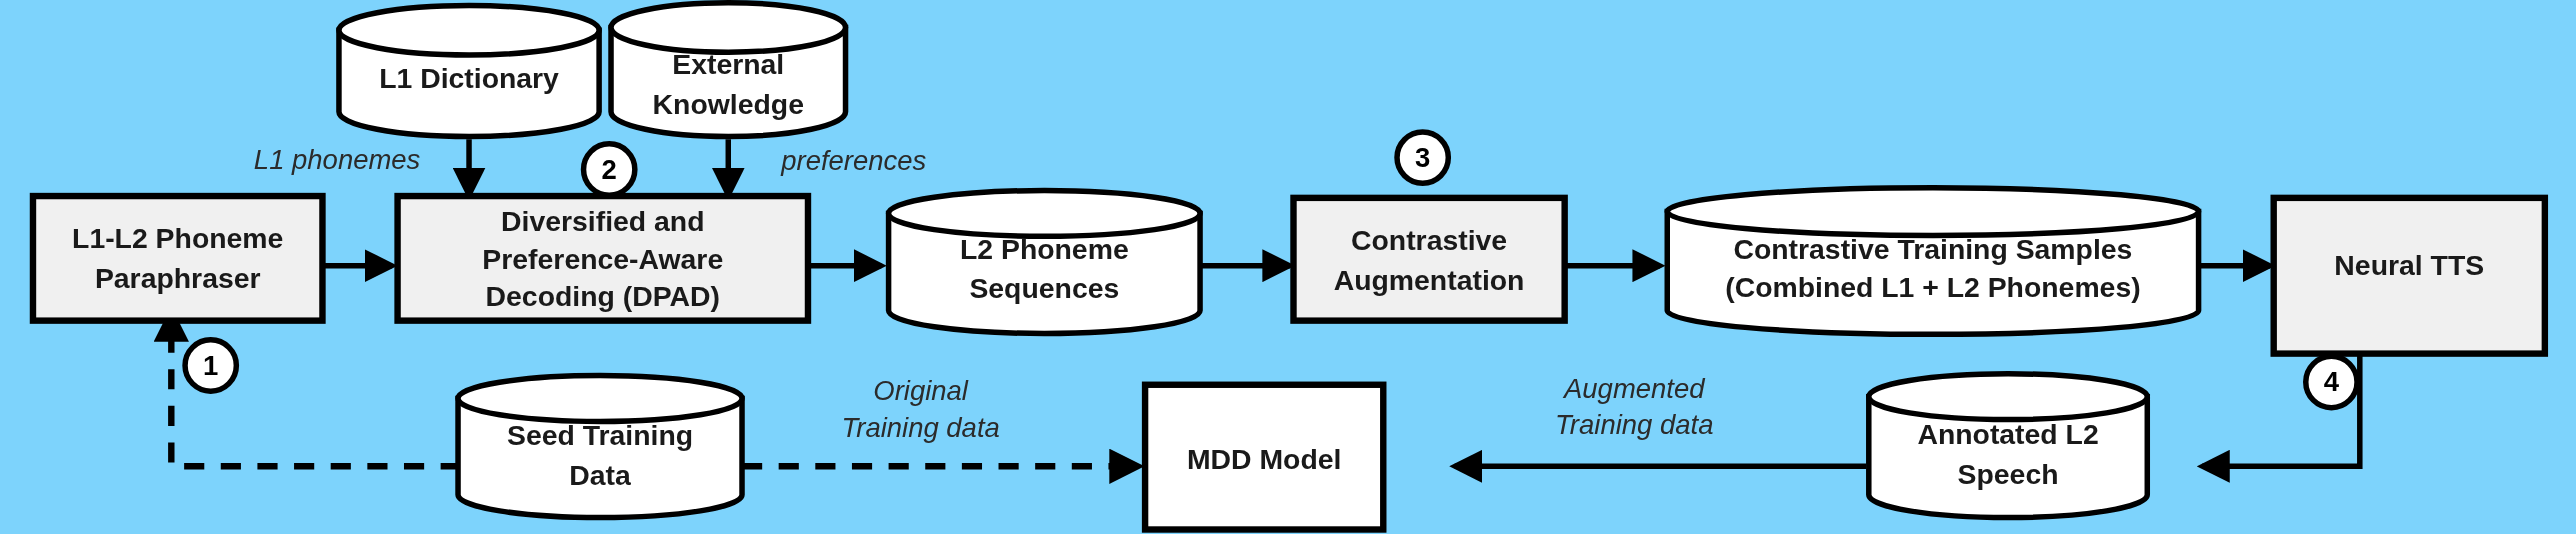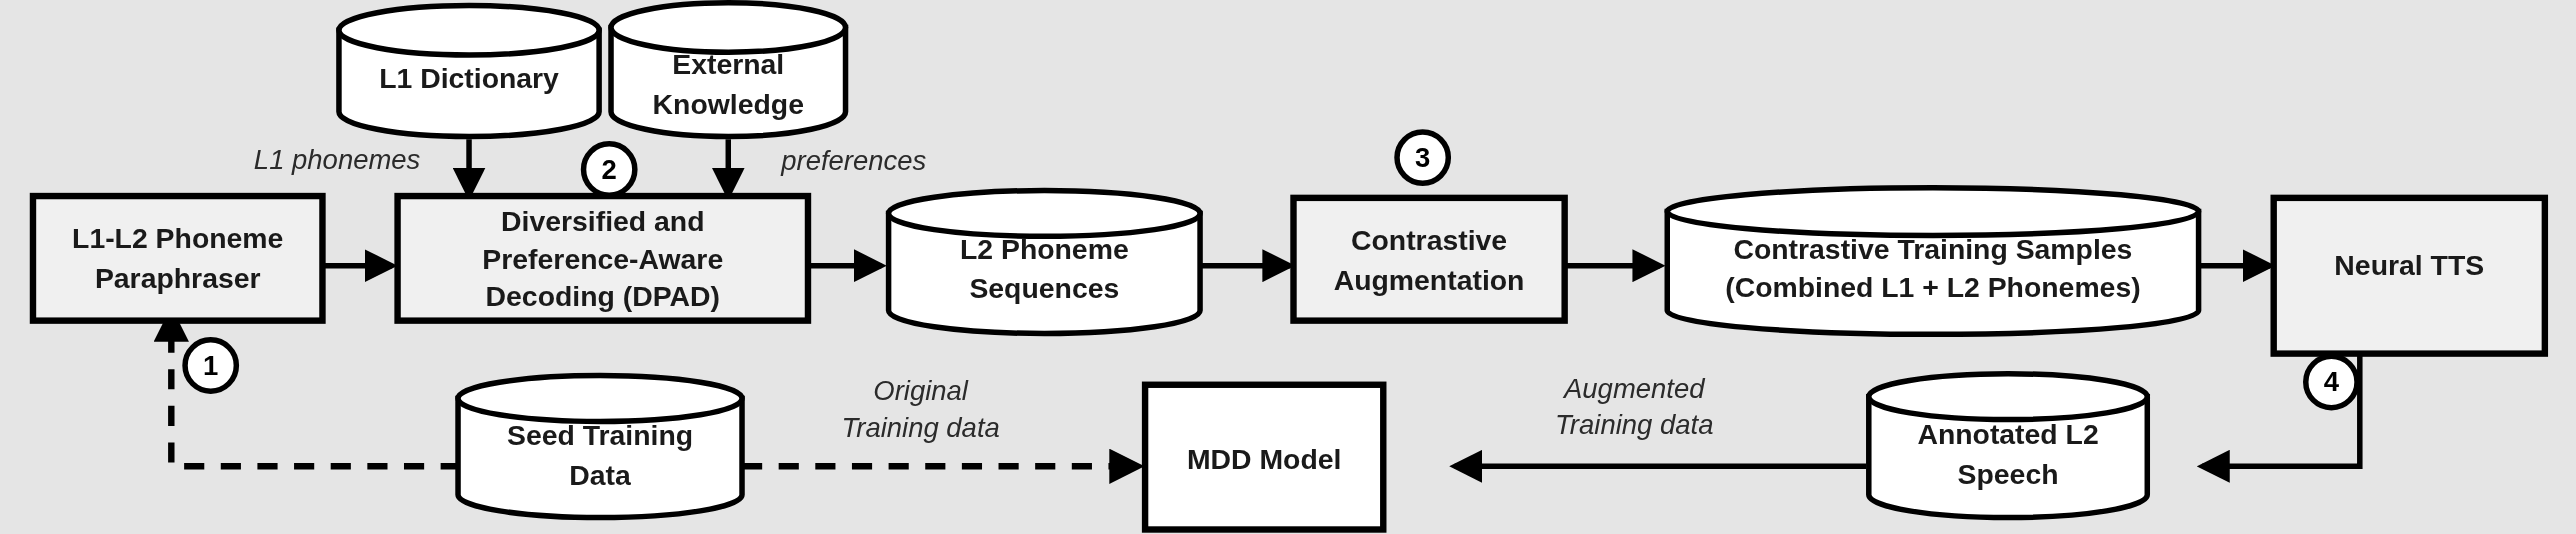--- a/index.html
+++ b/index.html
@@ -10,21 +10,21 @@
   body {
     width: 2576px;
     height: 535px;
     font-family: "Liberation Sans", sans-serif;
     overflow: hidden;
   }
   #diagram-root {
     position: relative;
     width: 2576px;
     height: 535px;
-    background: #e5e5e5;
+    background: #7dd3fc;
   }
   svg#flow {
     display: block;
     width: 2576px;
     height: 535px;
   }
   .node-box {
     fill: #f0f0f0;
     stroke: #000000;
     stroke-width: 7;

